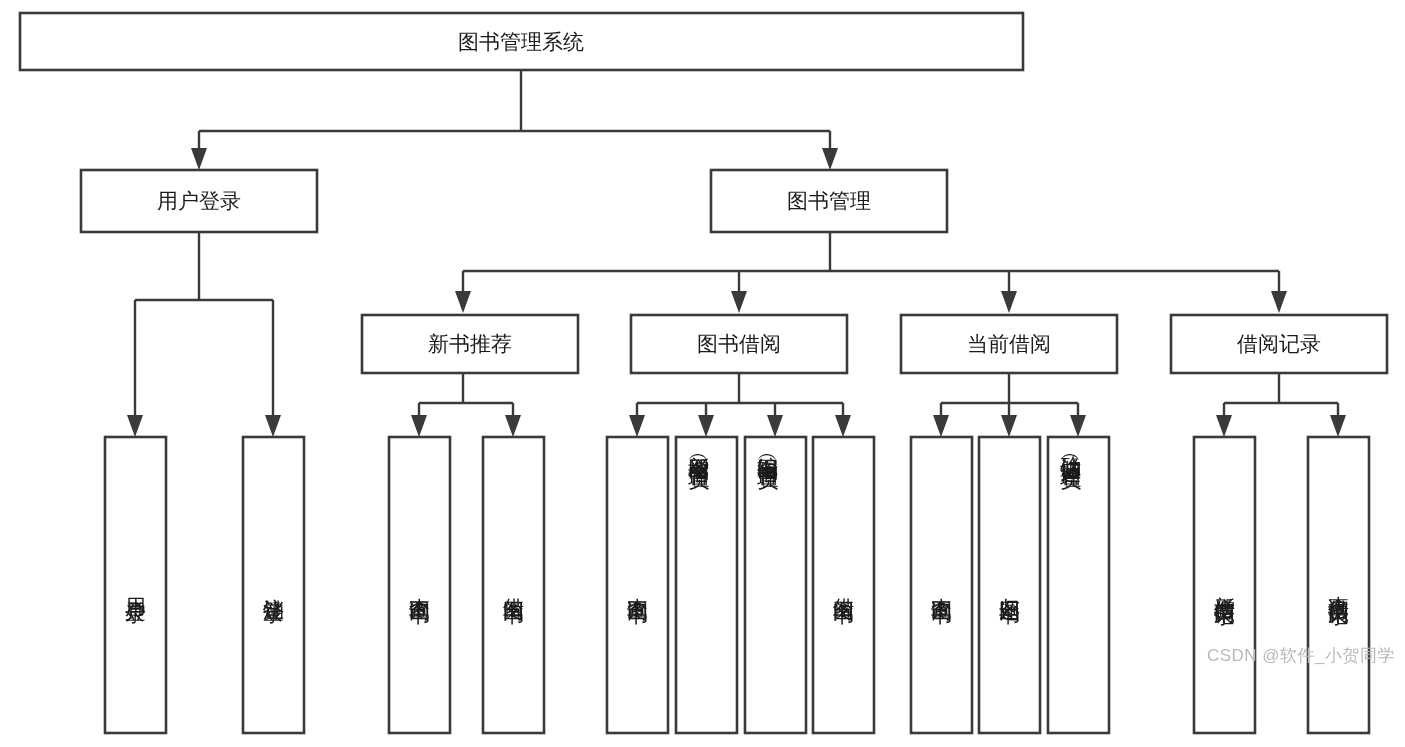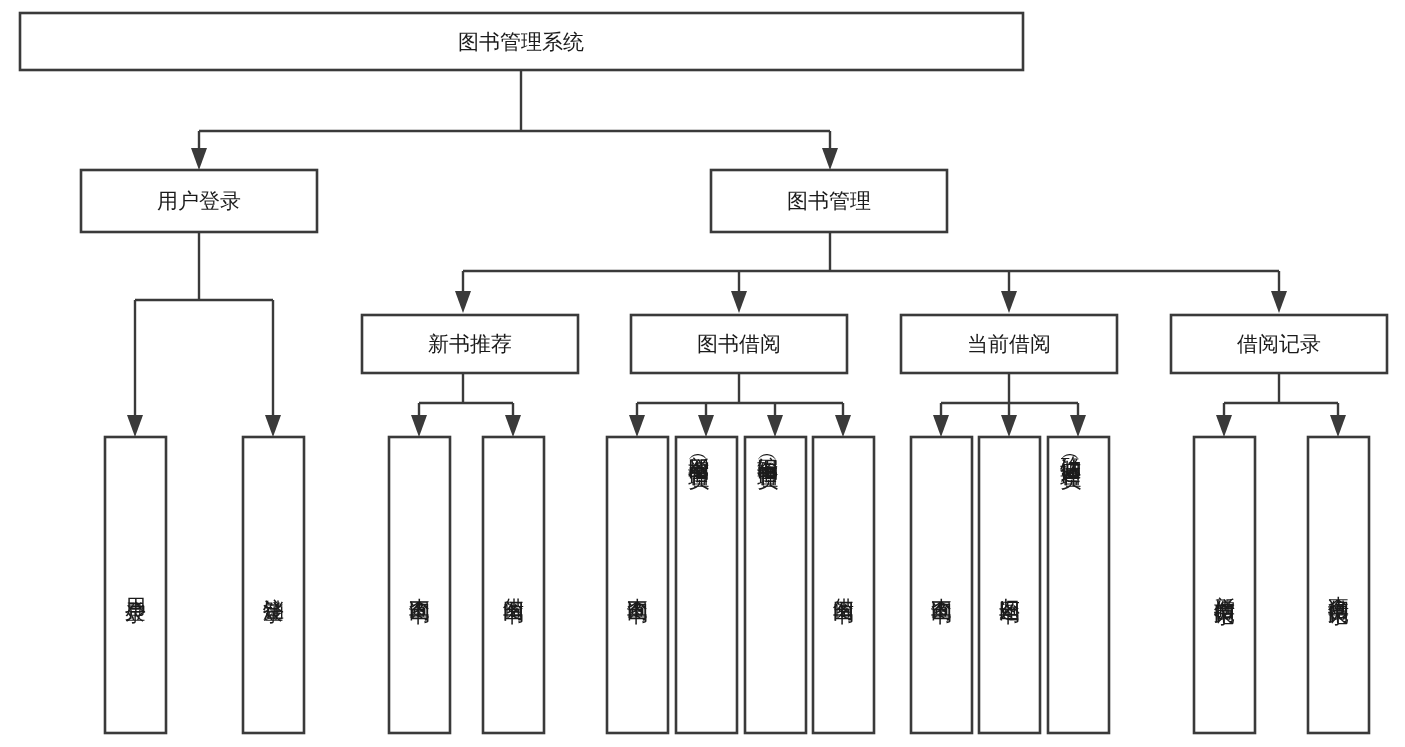--- a/index.html
+++ b/index.html
@@ -218,14 +218,15 @@
       <rect class="node-box" x="1194" y="437" width="61" height="296"></rect>
       <text class="node-label-v" x="1225" y="585">新增借阅记录</text>
     </g>
     <g>
       <rect class="node-box" x="1308" y="437" width="61" height="296"></rect>
       <text class="node-label-v" x="1339" y="585">查询借阅记录</text>
     </g>
 
   </svg>
 
+  <div class="watermark">CSDN @软件_小贺同学</div>
 
 </div>
 
 </body></html>

